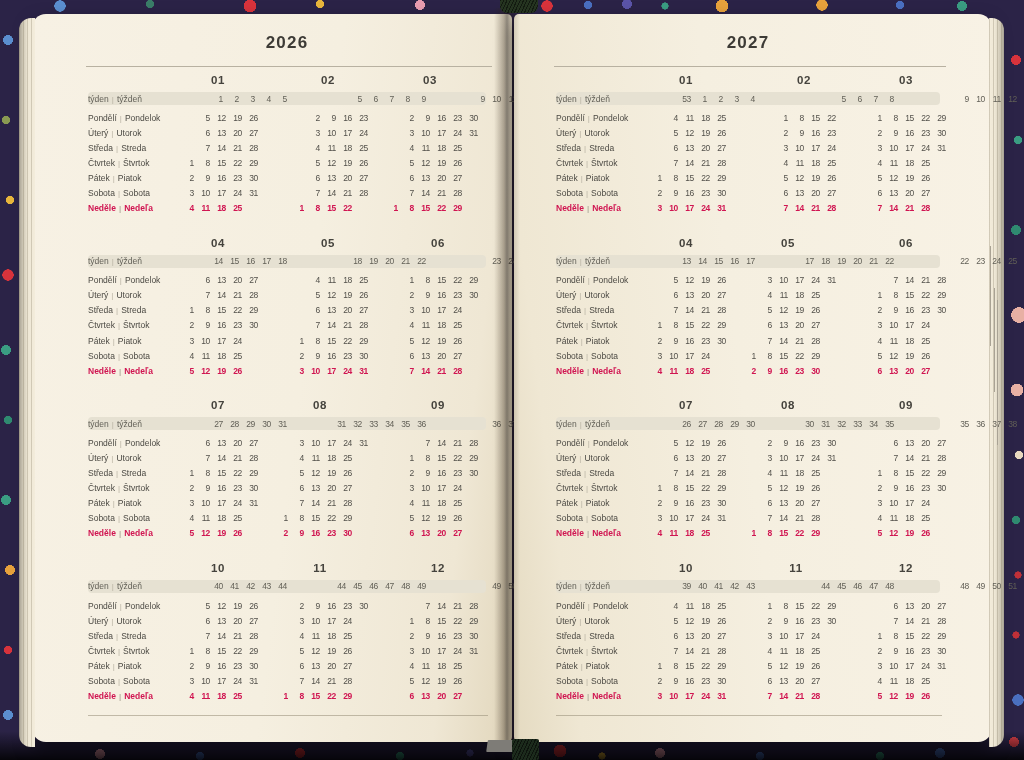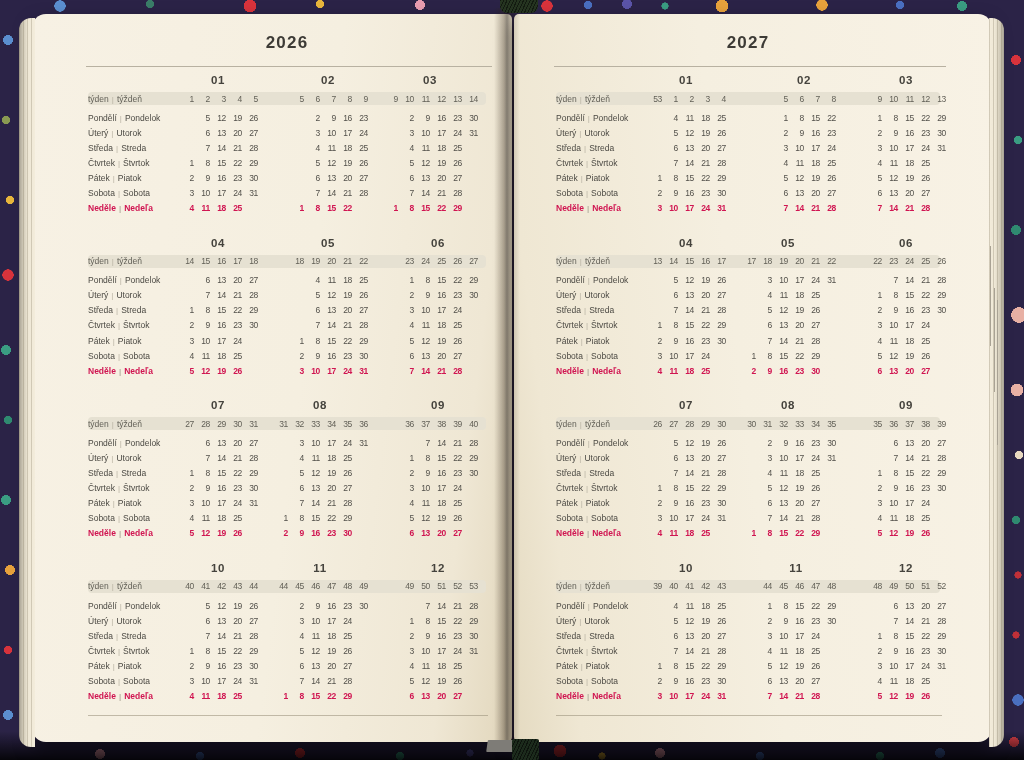--- a/index.html
+++ b/index.html
@@ -109,21 +109,21 @@
 
   .mh-row { display:flex; align-items:flex-end; height:16px; margin-bottom:6px; }
   .sp  { flex:0 0 74px; }
   .mcell { flex:0 0 96px; display:flex; justify-content:flex-end; }
   .mcell + .mcell { margin-left:14px; }
   .mnum { font-size:11.5px; font-weight:700; color:#45433d; letter-spacing:.6px; text-align:center; }
 
   .row { display:flex; align-items:center; height:15.1px; font-size:8.5px; color:#52504a; }
   .week-row {
     height:13px; background:var(--stripe-gray,#e6e1d2);
-    border-radius:4px; color:#615f56; margin-bottom:5px;
+    border-radius:4px; color:#615f56; margin-bottom:5px;gap:29px;
   }
   .num { flex:0 0 16px; text-align:right; letter-spacing:-.3px; }
   .dl  { flex:0 0 74px; white-space:nowrap; color:#4b4943; }
   .week-row .dl { color:#615f56; }
   .pipe { color:#b8b2a3; padding:0 3px; font-size:8px; }
   .day-row.sun, .day-row.sun .dl, .day-row.sun .num { color:var(--sunday-red,#d01551); font-weight:700; }
 
   .bottom-edge { position:absolute; bottom:26px; border-top:1px solid rgba(150,140,118,.55); }
   .page.left  .bottom-edge { left:56px; right:24px; }
   .page.right .bottom-edge { left:42px; right:50px; }

